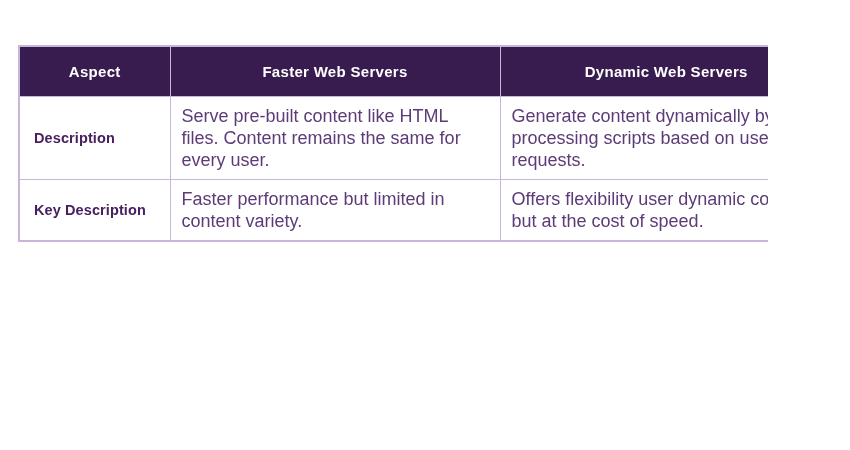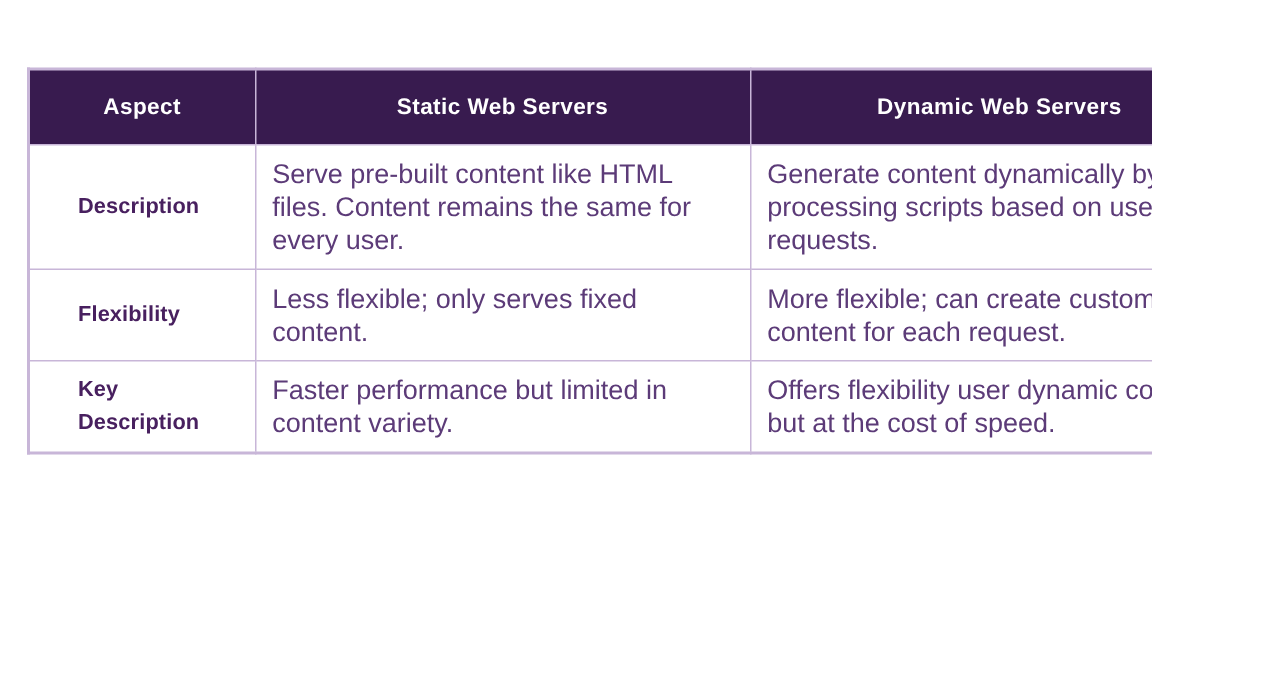--- a/index.html
+++ b/index.html
@@ -56,50 +56,45 @@
     font-size: 18px;
     line-height: 22px;
     color: var(--cell-text);
     padding: 8px 14px 8px 11px;
   }
   td.label {
     color: var(--label-text);
     font-weight: bold;
     font-size: 14.5px;
     letter-spacing: 0.1px;
-    padding-left: 32px;
+    padding-left: 14px;
   }
 </style>
 </head>
 <body>
 
 <div class="canvas">
   <table class="compare">
     <colgroup>
       <col class="c-aspect">
       <col class="c-static">
       <col class="c-dynamic">
     </colgroup>
     <thead>
       <tr>
         <th>Aspect</th>
-        <th>Static Web Servers</th>
+        <th>Faster Web Servers</th>
         <th>Dynamic Web Servers</th>
       </tr>
     </thead>
     <tbody>
       <tr>
         <td class="label">Description</td>
         <td>Serve pre-built content like HTML files. Content remains the same for every user.</td>
         <td>Generate content dynamically by processing scripts based on user requests.</td>
-      </tr>
-      <tr>
-        <td class="label">Flexibility</td>
-        <td>Less flexible; only serves fixed content.</td>
-        <td>More flexible; can create customised content for each request.</td>
       </tr>
       <tr>
         <td class="label">Key Description</td>
         <td>Faster performance but limited in content variety.</td>
         <td>Offers flexibility user dynamic content, but at the cost of speed.</td>
       </tr>
     </tbody>
   </table>
 </div>
 

